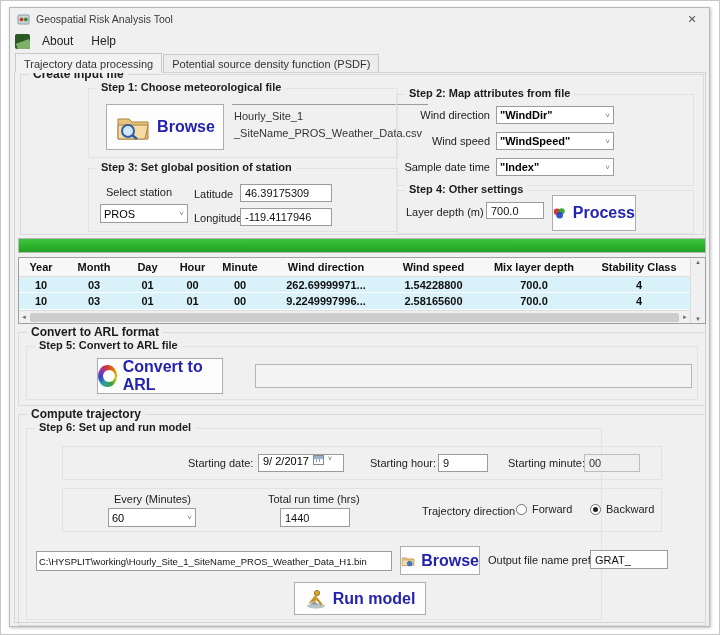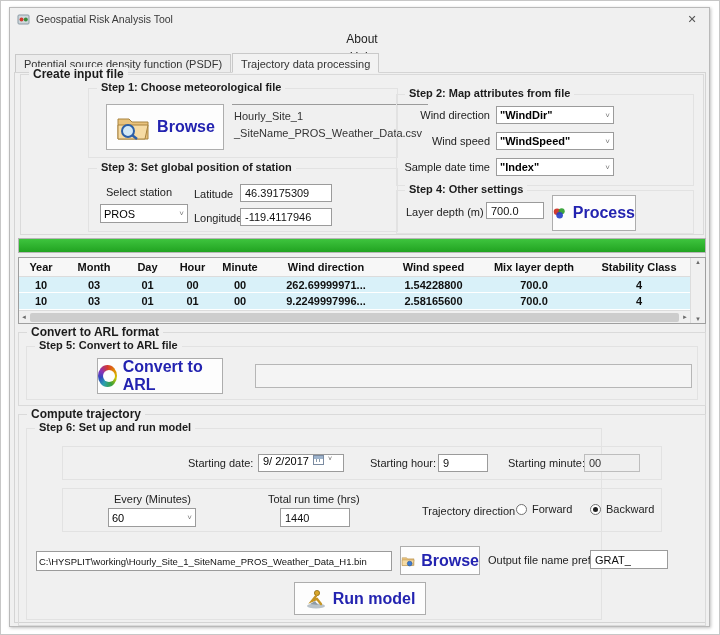--- a/index.html
+++ b/index.html
@@ -7,21 +7,21 @@
   .screen { position:relative; width:720px; height:635px; background:#fff; border:1px solid #c7c7c7; overflow:hidden; }
   .window { position:absolute; left:8px; top:6px; width:701px; height:620px; background:#f0f0f0;
             border:1px solid #b9b9b9; box-shadow:1px 1px 3px rgba(0,0,0,.25); }
 
   
   .titlebar { position:absolute; left:0; top:0; width:100%; height:22px; display:flex; align-items:center; padding-left:7px; }
   .titlebar .title { font-size:10.5px; color:#3a3a3a; margin-left:6px; }
   .close-btn { position:absolute; right:0; top:0; width:34px; height:22px; display:flex; align-items:center; justify-content:center;
                color:#555; font-size:11px; cursor:default; }
   
-  .menubar { position:absolute; left:0; top:22px; width:100%; height:22px; display:flex; align-items:center; padding-left:5px; font-size:12px; color:#222;flex-direction:column; }
+  .menubar { position:absolute; left:0; top:22px; width:100%; height:22px; display:flex; align-items:center; padding-left:5px; font-size:12px; color:#222; }
   .menu-item { padding:2px 9px; }
   .menu-img { width:15px; height:15px; background:#2a5a24; border-radius:2px; margin-right:3px; position:relative; overflow:hidden; }
   .menu-img::after { content:""; position:absolute; left:2px; top:7px; width:14px; height:9px; background:#7fb069; transform:rotate(-20deg); }
 
   
   .tabstrip { position:absolute; left:5px; top:46px; height:19px; display:flex; align-items:flex-end; }
   .tab { font-size:11px; color:#333; padding:3px 8px 2px; border:1px solid #c9c9c9; background:#ececec; margin-right:1px; }
   .tab.active { background:#f2f2f2; border-bottom:1px solid #f2f2f2; padding-top:4px; position:relative; z-index:2; }
   .tabpage { position:absolute; left:4px; top:64px; width:692px; height:551px; border:1px solid #d4d4d4; background:#f0f0f0; }
 
@@ -99,22 +99,22 @@
     </div>
   </div>
 
   <div class="menubar">
     <span class="menu-img"></span>
     <span class="menu-item">About</span>
     <span class="menu-item">Help</span>
   </div>
 
   <div class="tabstrip">
+    <div class="tab active">Trajectory data processing</div>
     <div class="tab">Potential source density function (PSDF)</div>
-    <div class="tab active">Trajectory data processing</div>
   </div>
   <div class="tabpage"></div>
 
   <div class="groupbox gb-big" style="left:10px; top:66px; width:684px; height:161px;">
     <span class="gb-label">Create input file</span>
   </div>
 
   <div class="groupbox gb-small" style="left:78px; top:80px; width:310px; height:70px;">
     <span class="gb-label">Step 1: Choose meteorological file</span>
   </div>

